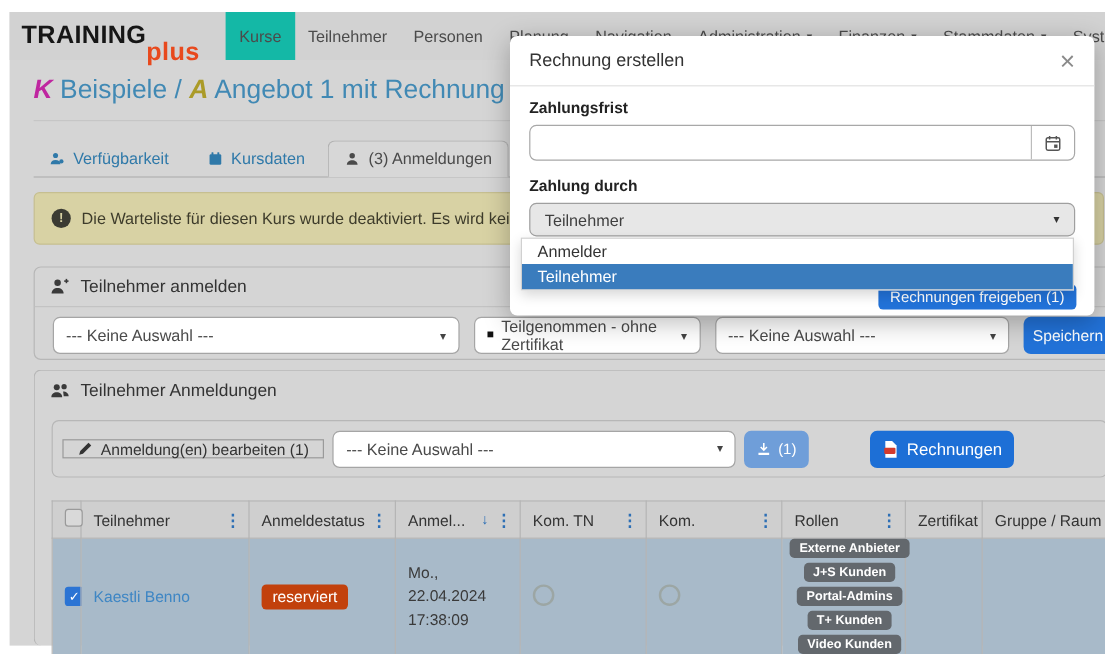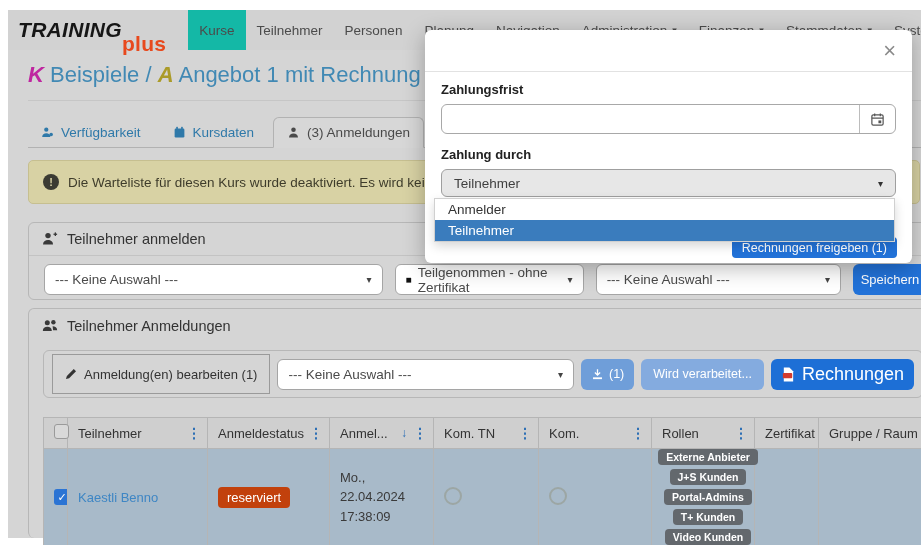--- a/index.html
+++ b/index.html
@@ -4,21 +4,21 @@
 <style>
   * { margin:0; padding:0; box-sizing:border-box; }
   html,body { background:#fff; }
   body { font-family:"Liberation Sans", sans-serif; color:#333; }
   .stage { position:relative; width:921px; height:545px; background:#fff; overflow:hidden; }
   .app-bg { position:absolute; left:8px; top:10px; right:0; bottom:7px; background:#d5d5d5; }
 
   
   .navbar { position:absolute; left:8px; top:10px; right:0; height:40px; background:#d2d2d2; display:flex; align-items:stretch; }
   .logo { display:flex; align-items:center; padding:0 22px 0 10px; font-size:21px; font-weight:bold; letter-spacing:.3px; }
-  .logo .l-main { color:#161616;font-style:italic; }
+  .logo .l-main { color:#161616; }
   .logo .l-accent { color:#e8491d;margin-top:28px; }
   .nav-item { display:flex; align-items:center; gap:5px; padding:0 11px; font-size:13.5px; color:#4b4b4b; cursor:pointer; }
   .nav-item.active { background:#14b8a6;justify-content:flex-end; }
   .nav-caret { font-size:9px; color:#4b4b4b; }
 
   
   .crumb { position:absolute; left:28px; top:62px; font-size:22px; white-space:nowrap; }
   .crumb .seg-blue { color:#4189b4; }
   .crumb .seg-k { color:#bf26a0; font-weight:bold; font-style:italic; }
   .crumb .seg-a { color:#ab9b28; font-weight:bold; font-style:italic; }
@@ -45,26 +45,26 @@
   .sel .caret { font-size:10px; color:#444; margin-left:8px; }
   .sq { font-size:10px; margin-right:6px; color:#111; }
 
   .enroll-row { display:flex; gap:12px; padding:8px 0 0 15px; align-items:center; }
   .btn { border:none; border-radius:6px; display:flex; align-items:center; justify-content:center; gap:6px; cursor:pointer; font-family:inherit; white-space:nowrap; }
   .btn-primary { background:#2272d8; color:#fff; }
   #save-btn { height:31px; min-width:74px; font-size:13px; flex:0 0 auto; }
 
   
   .toolbar { position:absolute; left:14px; top:41px; width:880px; height:48px; border:1px solid #b7b7b7; border-radius:6px; display:flex; align-items:center; gap:7px; padding:0 8px; }
-  .btn-outline { height:40px; background:transparent; border:1px solid #9a9a9a; border-radius:0; color:#333; padding:0 12px; font-size:13px; display:flex; align-items:center; gap:7px; }
+  .btn-outline { height:16px; background:transparent; border:1px solid #9a9a9a; border-radius:0; color:#333; padding:0 12px; font-size:13px; display:flex; align-items:center; gap:7px; }
   .btn-outline svg { width:12px; height:12px; color:#333; }
   .btn-soft { height:31px; background:#6f9ed9; color:#fff; border-radius:6px; padding:0 10px; font-size:12.5px; display:flex; align-items:center; gap:5px; }
   .btn-soft svg { width:13px; height:13px; }
   .btn-proc { height:31px; background:#84abdf; color:#fff; border-radius:6px; padding:0 12px; font-size:12.5px; display:flex; align-items:center; }
-  .btn-pdf { height:31px; background:#1d6fd6; color:#fff; border-radius:6px; padding:0 10px; font-size:18px; display:flex; align-items:center; gap:7px; }
+  .btn-pdf { height:31px; background:#1d6fd6; color:#fff; border-radius:6px; padding:0 10px; font-size:14px; display:flex; align-items:center; gap:7px;margin-left:44px; }
   .btn-pdf svg { width:14px; height:15px; }
 
   
   .tbl-wrap { position:absolute; left:14px; top:108px; width:905px; }
   table.tbl { border-collapse:collapse; table-layout:fixed; width:905px; font-size:13px; }
   .tbl th, .tbl td { border:1px solid #b5b5b5; vertical-align:middle; text-align:left; font-weight:normal; }
   .tbl thead th { height:31px; background:#cfcfcf; color:#333; padding:0 6px 0 10px; }
   .tbl tbody td { height:91px; background:#a8bac9; padding-left:10px; }
   .hcell { display:flex; align-items:center; justify-content:space-between; gap:4px; }
   .hicons { display:flex; align-items:center; gap:6px; }
@@ -232,21 +232,20 @@
         <span>--- Keine Auswahl ---</span>
         <span class="caret">▾</span>
       </div>
       <button class="btn btn-soft">
         <svg viewBox="0 0 16 16">
             <path d="M8 1.5v7M4.8 5.6L8 8.8l3.2-3.2" stroke="currentColor" stroke-width="1.6" fill="none"></path>
             <path d="M2.5 11.5h11v2.2h-11z" fill="currentColor"></path>
           </svg>
         <span>(1)</span>
       </button>
-      <button class="btn btn-proc">Wird verarbeitet...</button>
       <button class="btn btn-pdf">
         <svg viewBox="0 0 14 16">
             <path d="M2.5 0.5h6l4 4v11h-10z" fill="#fff"></path>
             <rect x="1.5" y="6.5" width="10" height="5.5" rx="1" fill="#d23b2e"></rect>
           </svg>
         <span>Rechnungen</span>
       </button>
     </div>
 
     <div class="tbl-wrap">
@@ -347,20 +346,21 @@
             <td></td>
             <td></td>
           </tr>
         </tbody>
       </table>
     </div>
   </div>
 
   <div class="modal">
     <div class="m-head">
+      <span class="m-title">Rechnung erstellen</span>
       <span class="m-close">×</span>
     </div>
     <div class="m-body">
       <div class="m-label">Zahlungsfrist</div>
       <div class="ig">
         <input class="ig-input" value="" style="">
         <span class="ig-btn">
           <svg viewBox="0 0 16 16" fill="none" stroke="currentColor" stroke-width="1.3">
               <rect x="2" y="3" width="12" height="11" rx="1.5"></rect>
               <path d="M5 1.5v3M11 1.5v3M2 6.5h12"></path>

